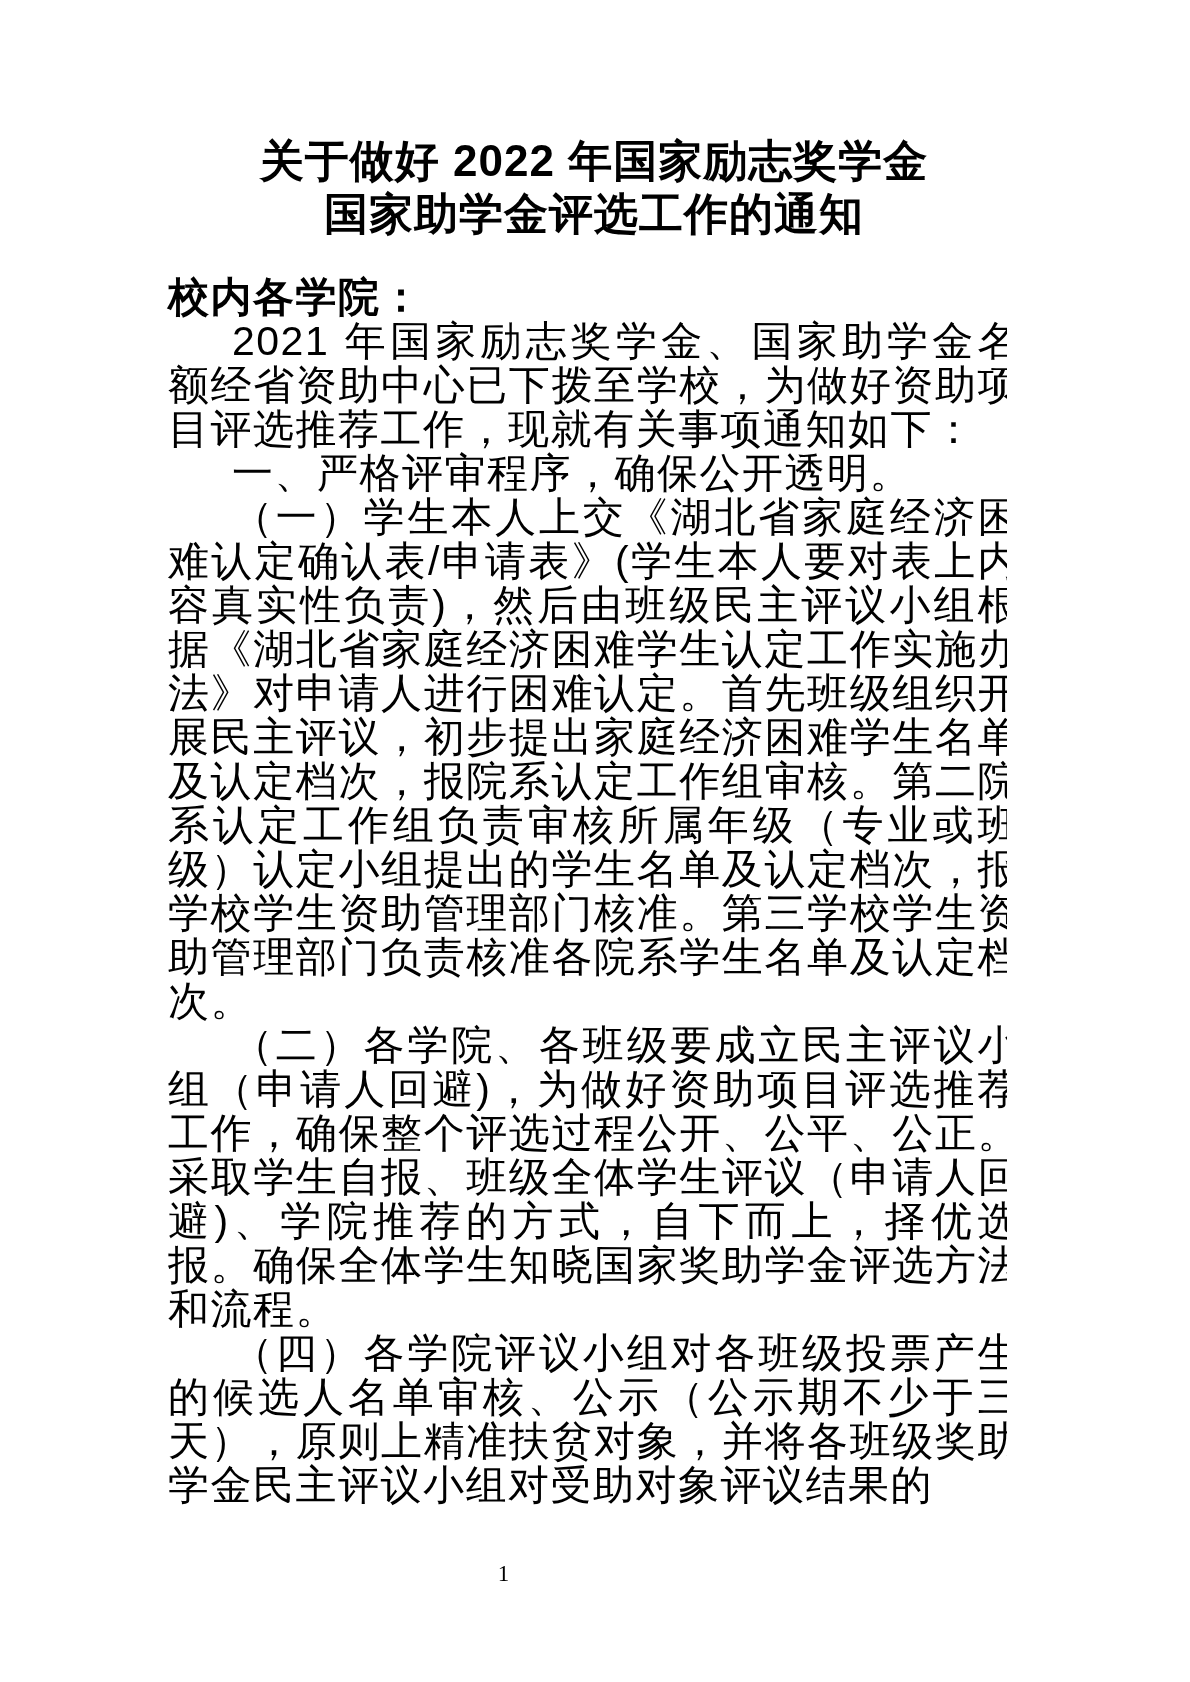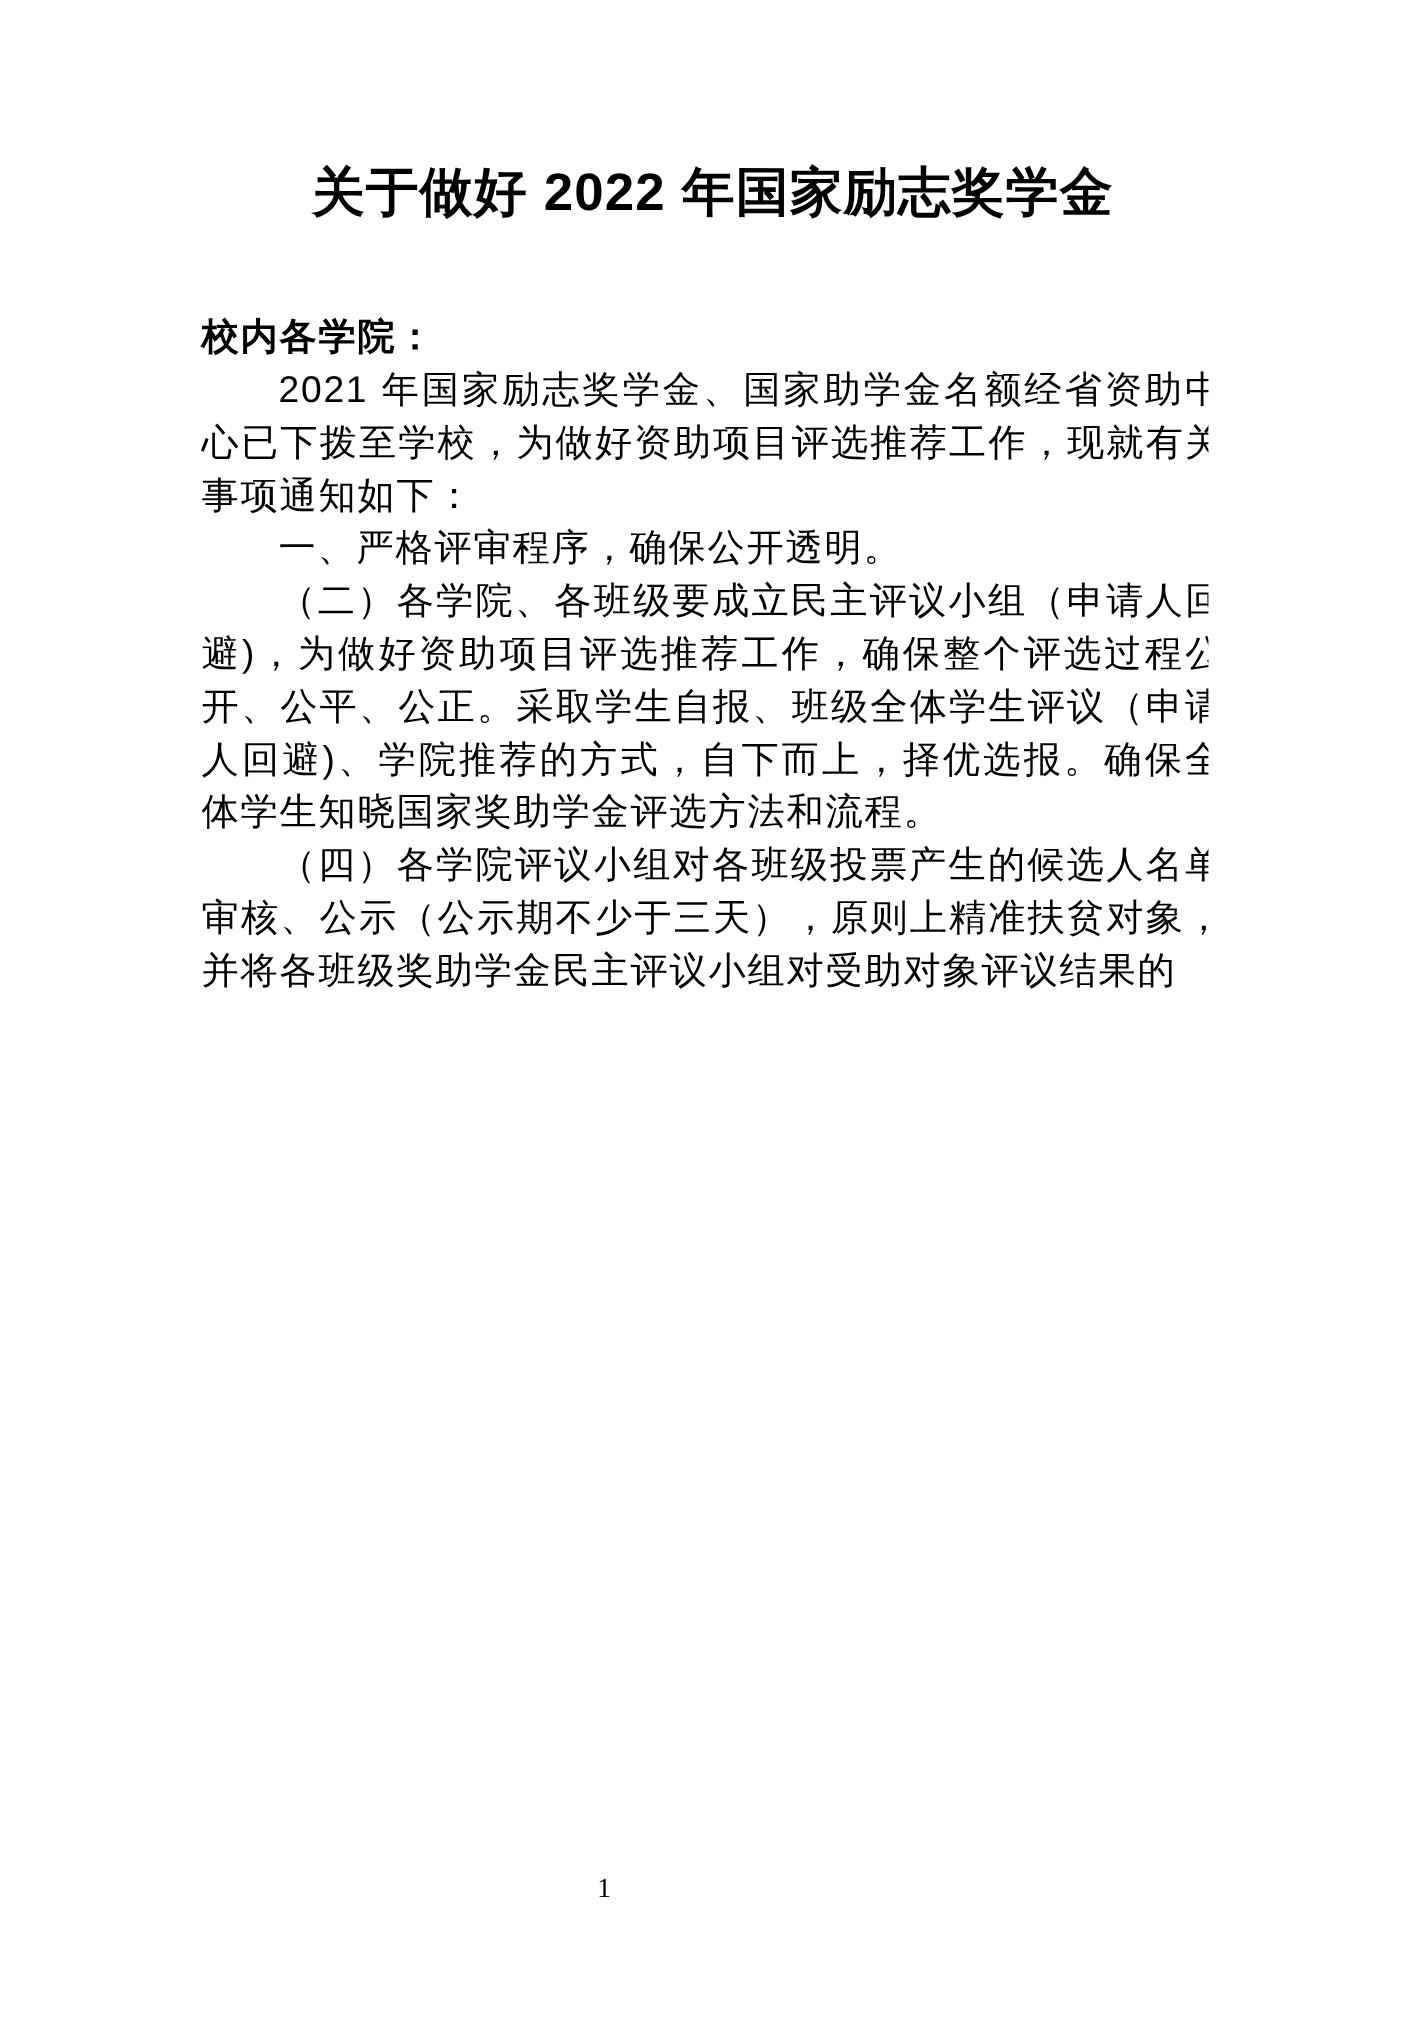--- a/index.html
+++ b/index.html
@@ -28,22 +28,22 @@
     line-height: 53px;
     font-weight: bold;
     text-align: center;
     letter-spacing: 1px;
   }
   .title-line {
     display: block;
     white-space: nowrap;
   }
   .body-text {
-    margin-top: 72px;
-    font-size: 31px;
+    margin-top: 35px;
+    font-size: 41px;
     line-height: 44px;
     text-align: justify;
     letter-spacing: 1.5px;
   }
   .para {
     margin: 0;
     text-indent: 64px;
   }
   .salutation {
     margin: 0;
@@ -65,23 +65,25 @@
     color: #000000;
   }
 </style>
 </head>
 <body>
 
 <div class="page">
   <div class="content">
     <h1 class="doc-title">
         <span class="title-line">关于做好 2022 年国家励志奖学金</span>
+        <span class="title-line">国家助学金评选工作的通知</span>
       </h1>
     <div class="body-text">
       <p class="salutation">校内各学院：</p>
       <p class="para">2021 年国家励志奖学金、国家助学金名额经省资助中心已下拨至学校，为做好资助项目评选推荐工作，现就有关事项通知如下：</p>
       <p class="para bold">一、严格评审程序，确保公开透明。</p>
+      <p class="para">（一）学生本人上交《湖北省家庭经济困难认定确认表/申请表》(学生本人要对表上内容真实性负责)，然后由班级民主评议小组根据《湖北省家庭经济困难学生认定工作实施办法》对申请人进行困难认定。首先班级组织开展民主评议，初步提出家庭经济困难学生名单及认定档次，报院系认定工作组审核。第二院系认定工作组负责审核所属年级（专业或班级）认定小组提出的学生名单及认定档次，报学校学生资助管理部门核准。第三学校学生资助管理部门负责核准各院系学生名单及认定档次。</p>
       <p class="para"><span>（二）各学院、各班级要成立民主评议小组（申请人回避)，</span><span class="bold">为做好资助项目评选推荐工作，确保整个评选过程公开、公平、公正。</span><span>采取学生自报、</span><span class="bold">班级全体学生评议（申请人回避)</span><span>、学院推荐的方式，自下而上，择优选报。确保全体学生知晓国家奖助学金评选方法和流程。</span></p>
       <p class="para">（四）各学院评议小组对各班级投票产生的候选人名单审核、公示（公示期不少于三天），原则上精准扶贫对象，并将各班级奖助学金民主评议小组对受助对象评议结果的</p>
     </div>
   </div>
   <div class="page-number">1</div>
 </div>
 
 </body></html>

